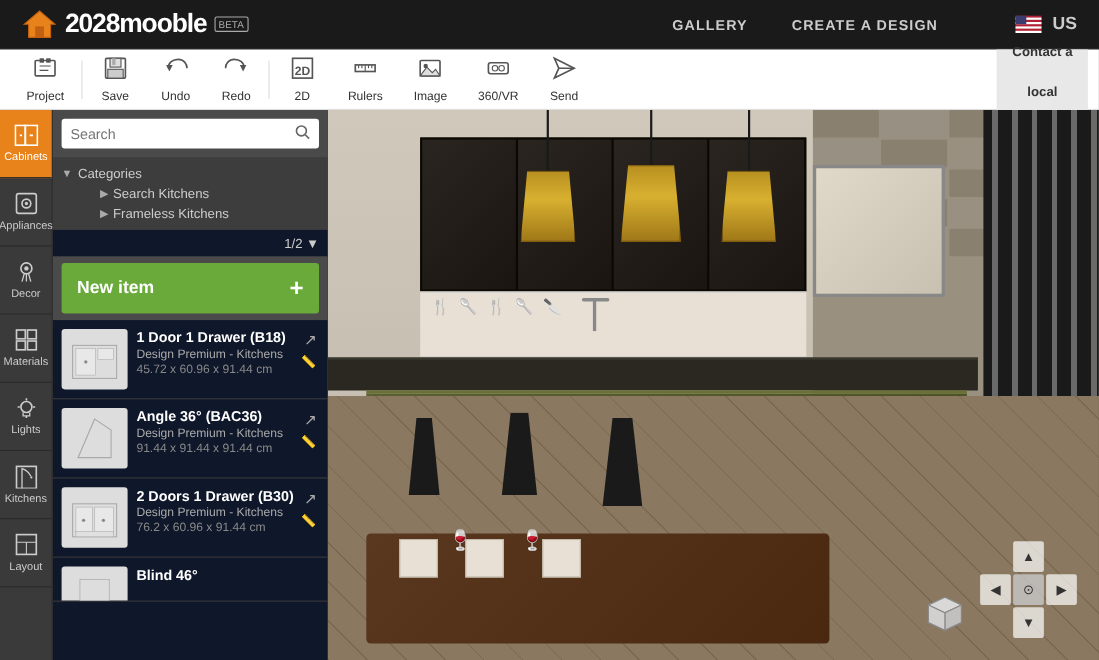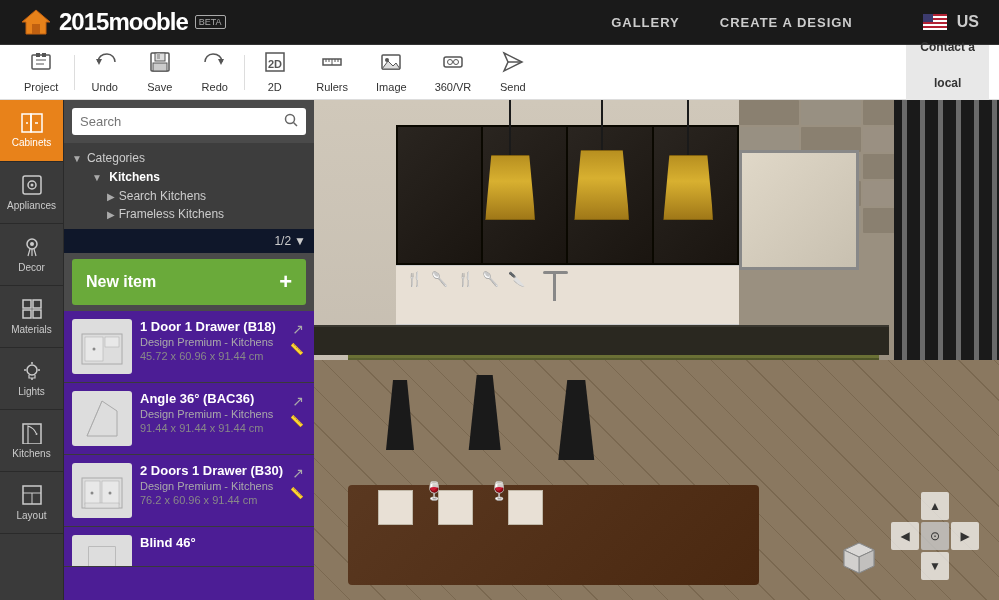--- a/index.html
+++ b/index.html
@@ -104,21 +104,21 @@
     }
 
     
     #main {
       display: flex;
       height: calc(600px - 100px);
     }
 
     
     #left-sidebar {
-      width: 64px;
+      width: 48px;
       background: #3a3a3a;
       display: flex;
       flex-direction: column;
       border-right: 1px solid #2a2a2a;
     }
     .sidebar-item {
       display: flex;
       flex-direction: column;
       align-items: center;
       justify-content: center;
@@ -227,21 +227,21 @@
       display: flex;
       align-items: center;
       justify-content: space-between;
       border-radius: 3px;
     }
     .new-item-plus { font-size: 22px; font-weight: bold; }
 
     #items-list {
       flex: 1;
       overflow-y: auto;
-      background: #4c1d95;
+      background: #0f172a;
     }
     #items-list::-webkit-scrollbar { width: 6px; }
     #items-list::-webkit-scrollbar-track { background: #3a3a3a; }
     #items-list::-webkit-scrollbar-thumb { background: #666; }
 
     .item-card {
       display: flex;
       align-items: flex-start;
       padding: 8px;
       border-bottom: 1px solid #3a3a3a;
@@ -327,21 +327,21 @@
 <body>
 
 <div id="header">
   <div id="logo-area">
 
     <svg class="logo-icon" viewBox="0 0 32 28" fill="none" xmlns="http://www.w3.org/2000/svg">
       <polygon points="16,2 2,14 6,14 6,26 26,26 26,14 30,14" fill="#e8821a" stroke="#c06010" stroke-width="1"></polygon>
       <rect x="12" y="16" width="8" height="10" fill="#c06010"></rect>
     </svg>
     <span style="color:white;font-size:24px;font-weight:bold;letter-spacing:-1px;">
-      <span>2015</span><span style="color:white;">mooble</span>
+      <span>2028</span><span style="color:white;">mooble</span>
     </span>
     <span class="beta-badge">BETA</span>
   </div>
   <div class="header-nav">
     <a class="header-nav-link">GALLERY</a>
     <a class="header-nav-link">CREATE A DESIGN</a>
     <div class="header-right">
       <svg width="24" height="16" viewBox="0 0 24 16">
         <rect width="24" height="16" fill="#b22234"></rect>
         <rect y="2" width="24" height="2" fill="white"></rect>
@@ -365,36 +365,36 @@
           <line x1="6" y1="9" x2="16" y2="9" stroke="#555" stroke-width="1"></line>
           <line x1="6" y1="13" x2="14" y2="13" stroke="#555" stroke-width="1"></line>
         </svg>
     </span>
     <span>Project</span>
   </button>
   <div class="toolbar-separator"></div>
   <button class="toolbar-btn">
     <span class="toolbar-icon">
       <svg width="22" height="22" viewBox="0 0 22 22">
-          <path d="M4 11 C4 6 8 3 13 3 C18 3 21 7 21 11" fill="none" stroke="#555" stroke-width="1.5"></path>
-          <polygon points="2,8 8,8 5,14" fill="#555"></polygon>
-        </svg>
-    </span>
-    <span>Undo</span>
-  </button>
-  <button class="toolbar-btn">
-    <span class="toolbar-icon">
-      <svg width="22" height="22" viewBox="0 0 22 22">
           <rect x="2" y="2" width="18" height="18" fill="none" stroke="#555" stroke-width="1.5" rx="1"></rect>
           <rect x="6" y="2" width="10" height="8" fill="#ddd" stroke="#555" stroke-width="1"></rect>
           <rect x="8" y="2" width="3" height="6" fill="#aaa"></rect>
           <rect x="4" y="12" width="14" height="8" fill="#ccc" stroke="#555" stroke-width="1"></rect>
         </svg>
     </span>
     <span>Save</span>
+  </button>
+  <button class="toolbar-btn">
+    <span class="toolbar-icon">
+      <svg width="22" height="22" viewBox="0 0 22 22">
+          <path d="M4 11 C4 6 8 3 13 3 C18 3 21 7 21 11" fill="none" stroke="#555" stroke-width="1.5"></path>
+          <polygon points="2,8 8,8 5,14" fill="#555"></polygon>
+        </svg>
+    </span>
+    <span>Undo</span>
   </button>
   <button class="toolbar-btn">
     <span class="toolbar-icon">
       <svg width="22" height="22" viewBox="0 0 22 22">
           <path d="M18 11 C18 6 14 3 9 3 C4 3 1 7 1 11" fill="none" stroke="#555" stroke-width="1.5"></path>
           <polygon points="20,8 14,8 17,14" fill="#555"></polygon>
         </svg>
     </span>
     <span>Redo</span>
   </button>
@@ -538,24 +538,20 @@
               <line x1="9.5" y1="9.5" x2="13" y2="13" stroke="#666" stroke-width="1.5"></line>
             </svg>
         </span>
       </div>
     </div>
 
     <div id="categories-area">
       <div class="category-header">
         <span style="color:#aaa; font-size:10px;">▼</span>
         <span class="category-label">Categories</span>
-      </div>
-      <div class="subcategory">
-        <span style="color:#aaa;font-size:10px;margin-right:4px;">▼</span>
-        <span>Kitchens</span>
       </div>
       <div class="subcategory-item">
         <span style="color:#aaa;font-size:10px;">▶</span>
         <span>Search Kitchens</span>
       </div>
       <div class="subcategory-item">
         <span style="color:#aaa;font-size:10px;">▶</span>
         <span>Frameless Kitchens</span>
       </div>
     </div>

